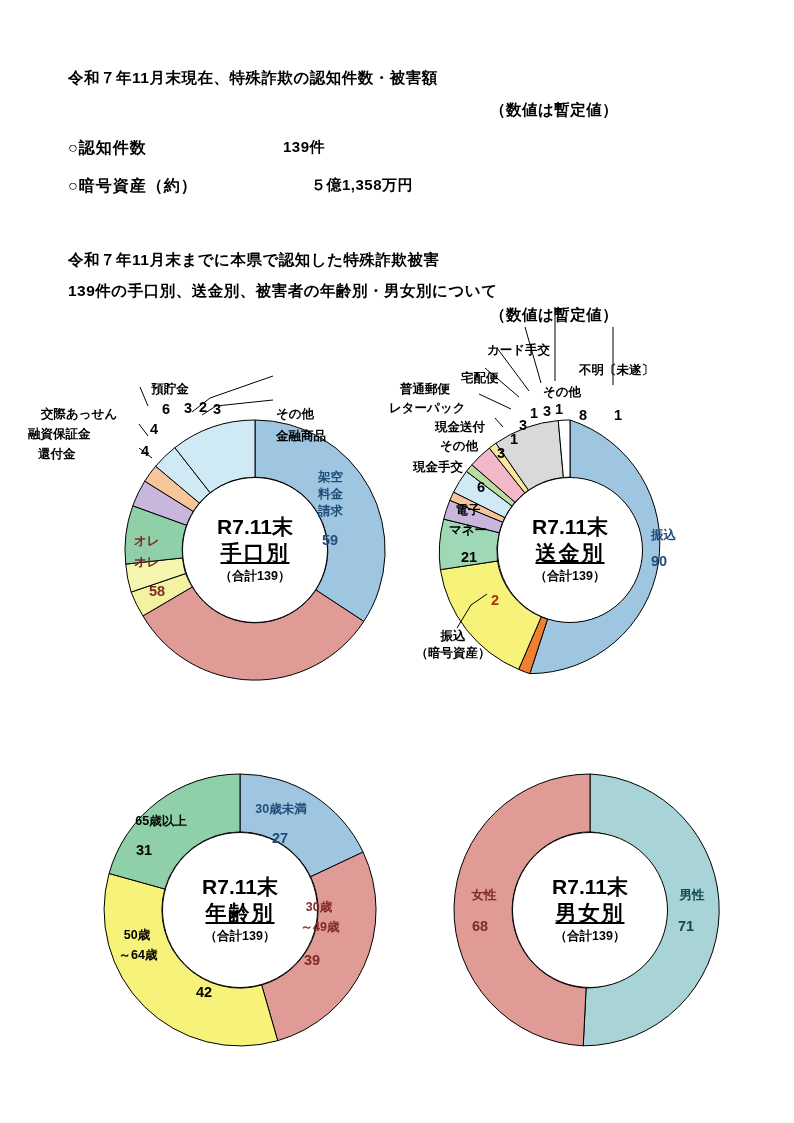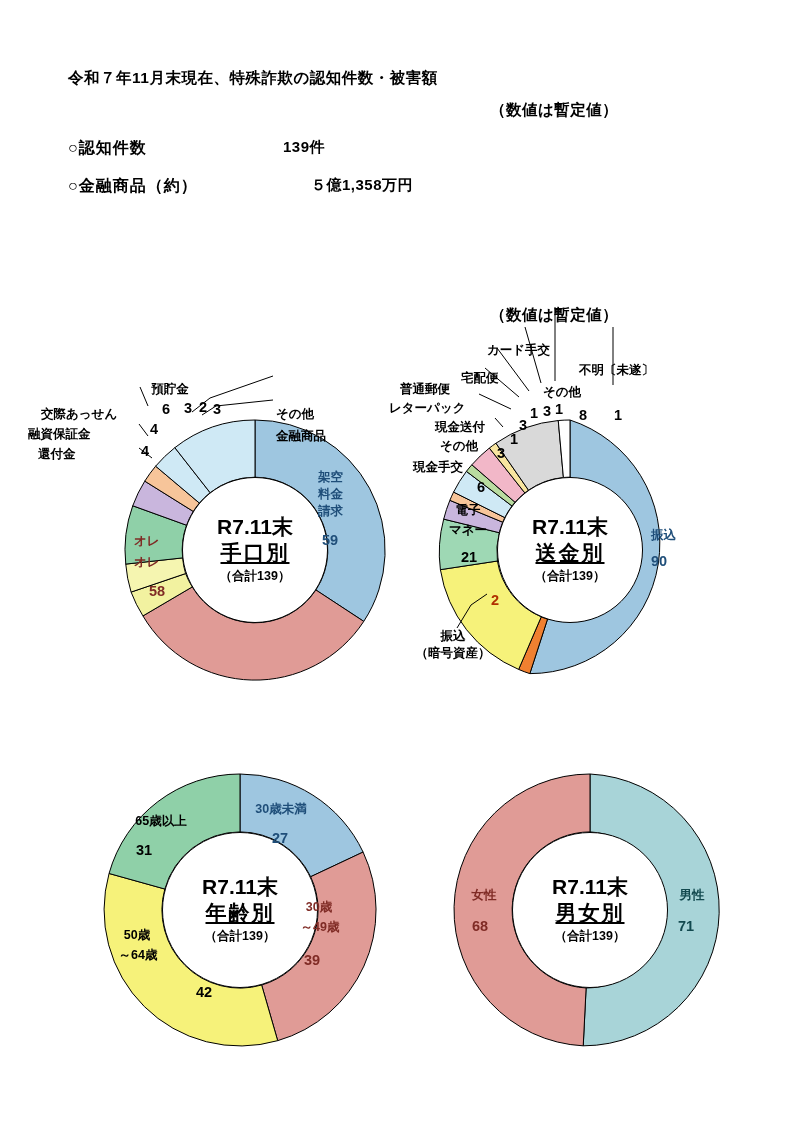--- a/index.html
+++ b/index.html
@@ -48,23 +48,25 @@
 </head>
 <body>
 
 <div class="page">
 
   <div class="hdr t-title">令和７年11月末現在、特殊詐欺の認知件数・被害額</div>
   <div class="hdr t-prov1">（数値は暫定値）</div>
 
   <div class="hdr t-row1-l">○認知件数</div>
   <div class="hdr t-row1-v">139件</div>
-  <div class="hdr t-row2-l">○金融商品（約）</div>
+  <div class="hdr t-row2-l">○暗号資産（約）</div>
   <div class="hdr t-row2-v">５億1,358万円</div>
 
+  <div class="hdr t-sub1">令和７年11月末までに本県で認知した特殊詐欺被害</div>
+  <div class="hdr t-sub2">139件の手口別、送金別、被害者の年齢別・男女別について</div>
   <div class="hdr t-prov2">（数値は暫定値）</div>
 
   <div class="donut-wrap" style="left:120px;top:415px;width:270px;height:270px;">
 
     <svg width="270" height="270" viewBox="0 0 270 270">
       <g transform="translate(135,135)">
 
         <path d="M 0 -130 A 130 130 0 0 1 108.76 71.40 L 60.88 39.98 A 72.8 72.8 0 0 0 0 -72.8 Z" fill="#9ec6e0" stroke="#000" stroke-width="1"></path>
 
         <path d="M 108.76 71.40 A 130 130 0 0 1 -112.05 65.92 L -62.75 36.91 A 72.8 72.8 0 0 0 60.88 39.98 Z" fill="#e09b96" stroke="#000" stroke-width="1"></path>

